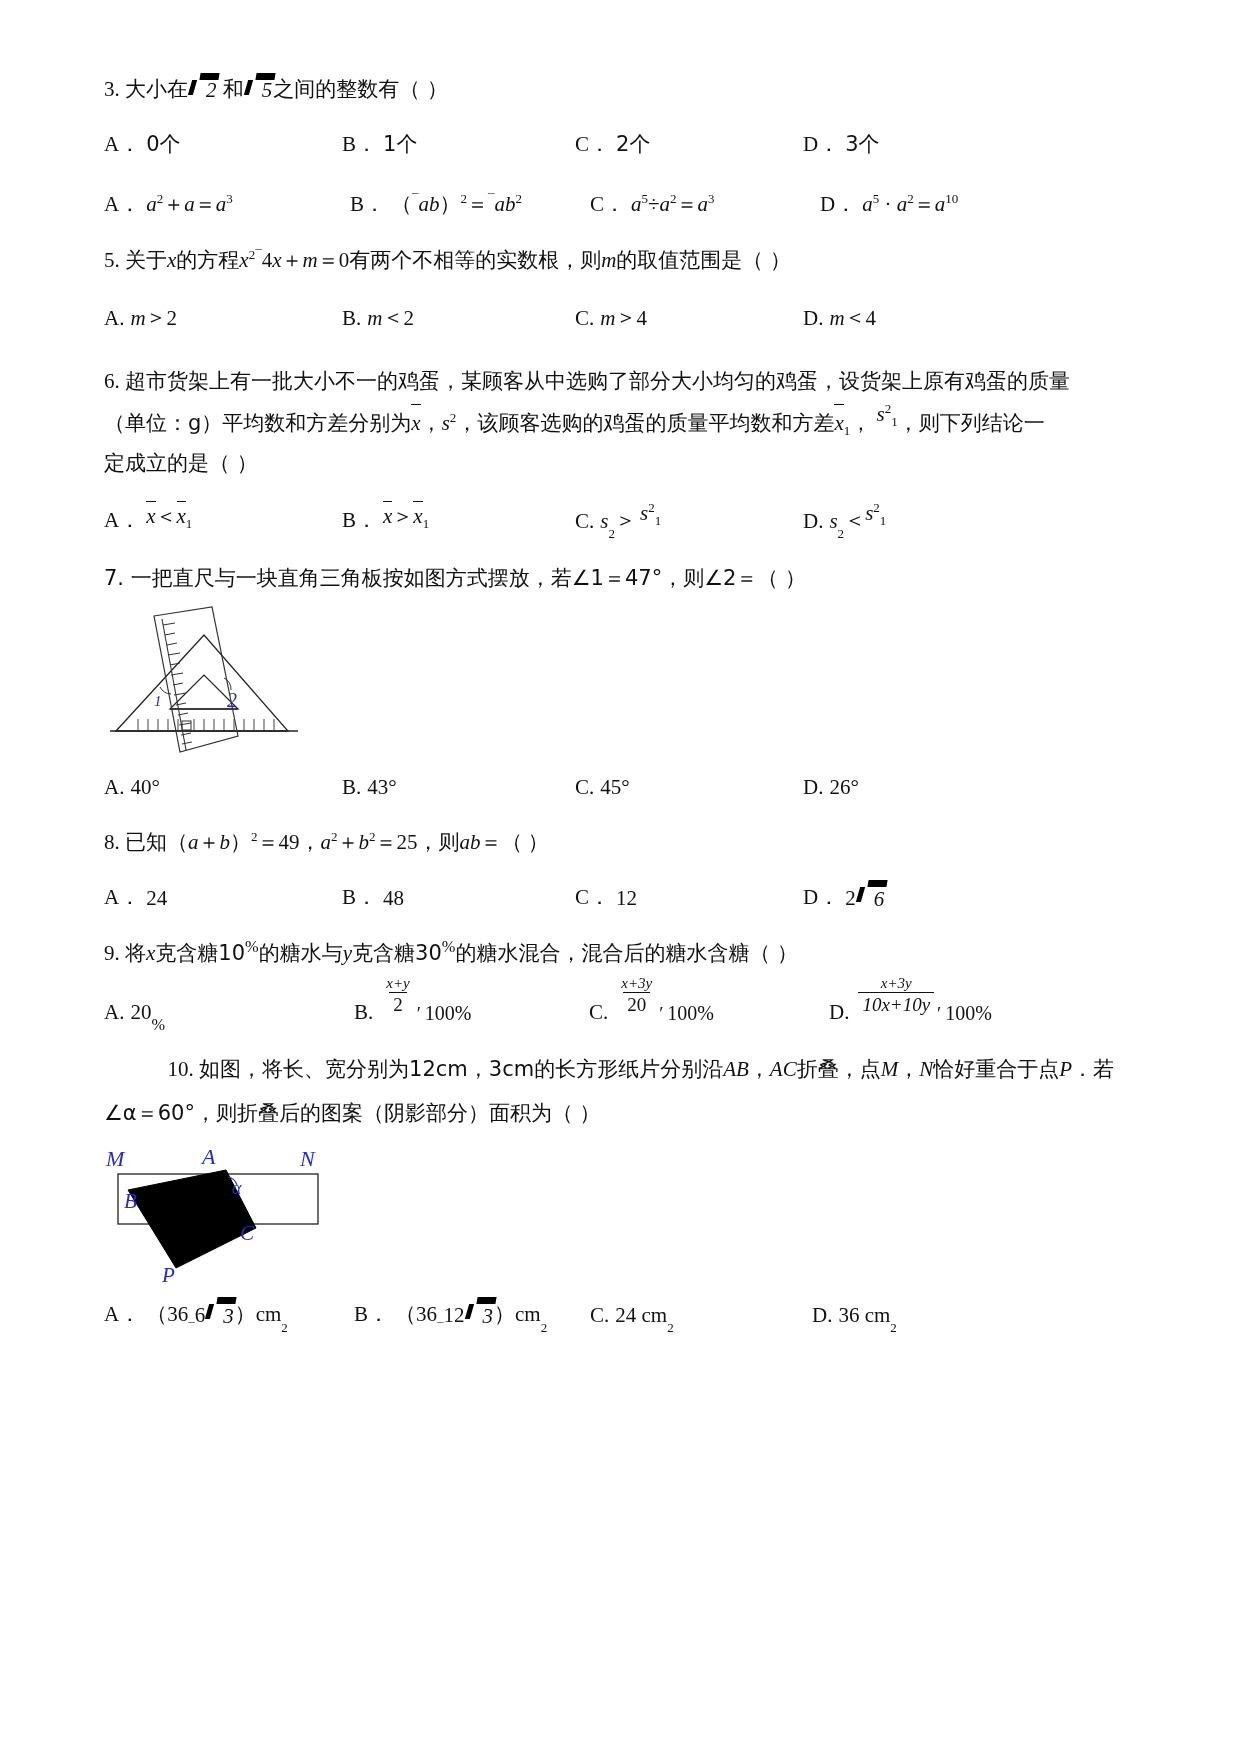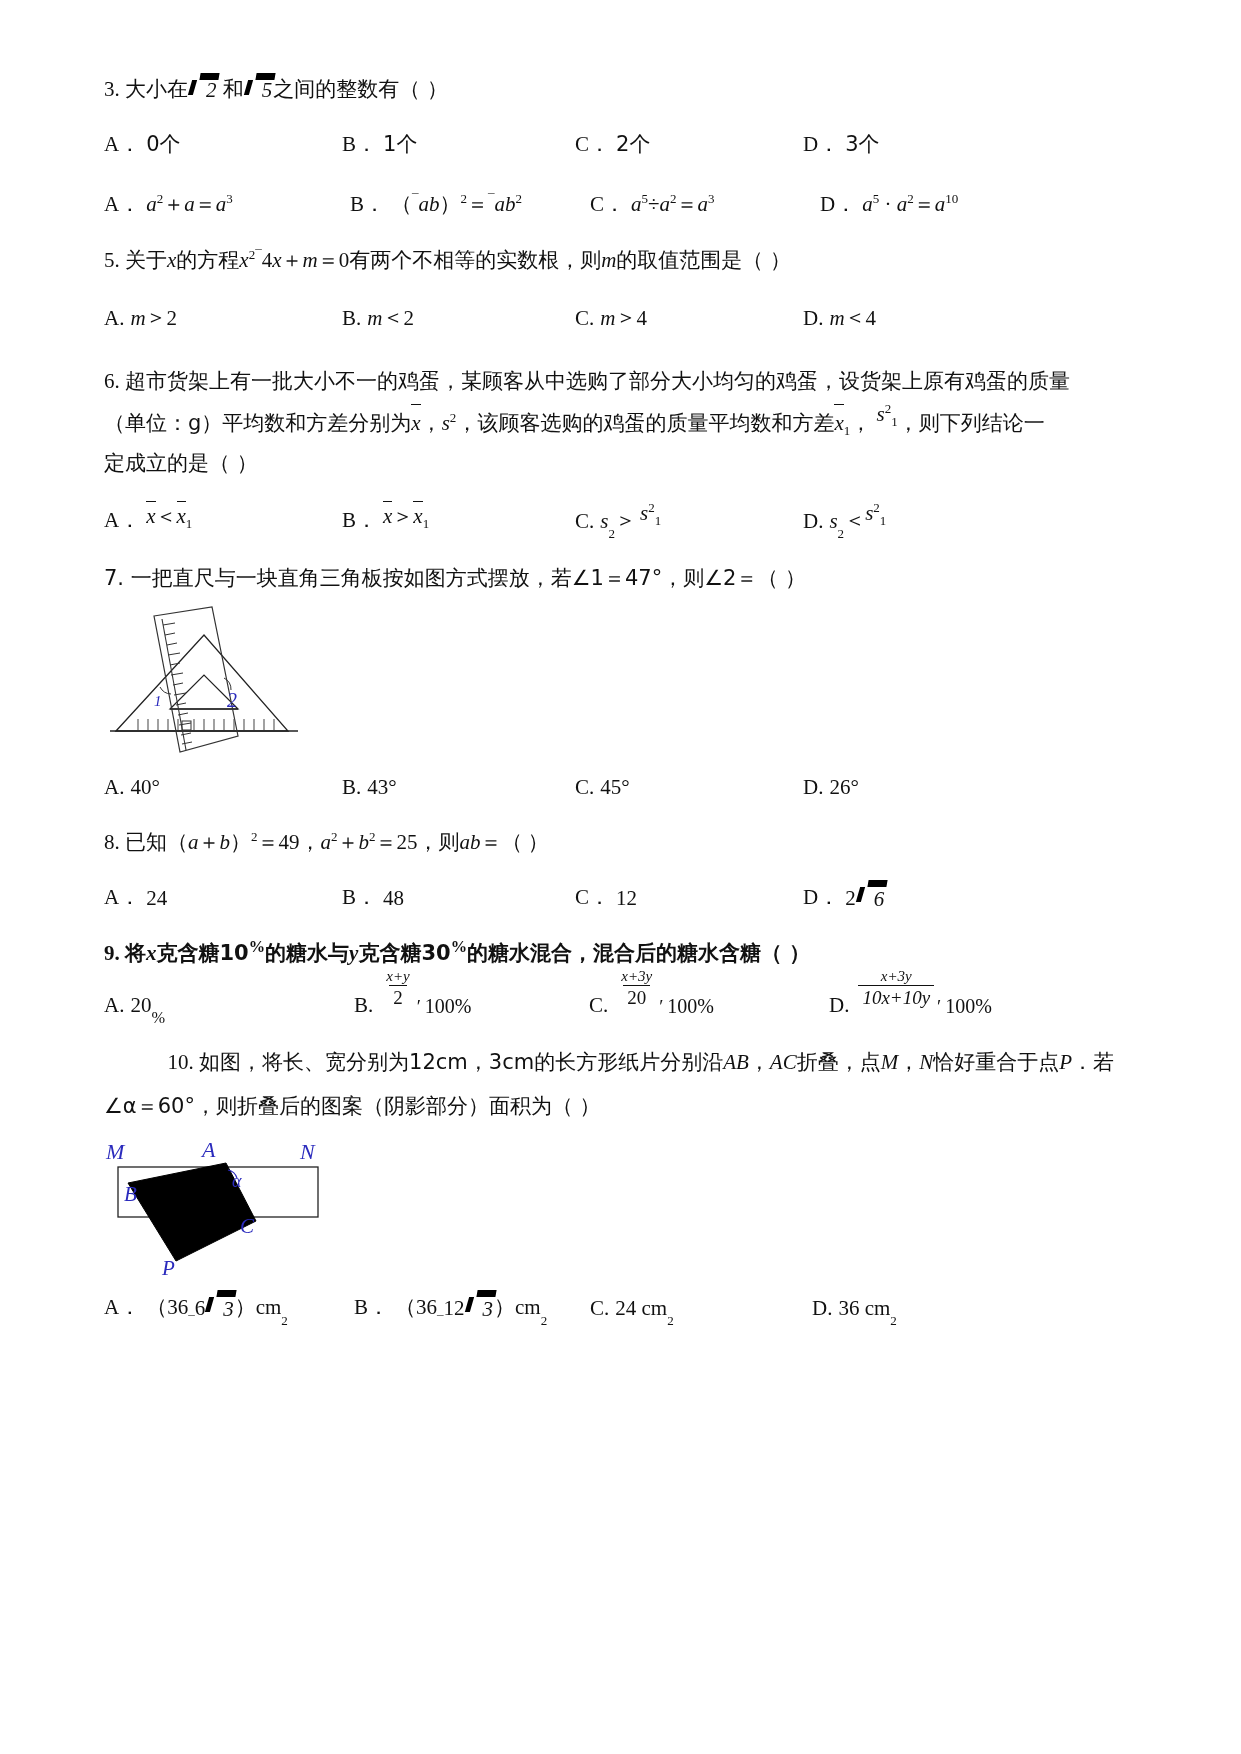--- a/index.html
+++ b/index.html
@@ -355,21 +355,21 @@
           </div>
       <div class="opt c4">
             <span class="lab">D．</span>
             <span>2</span>
             <span class="sqrt"><span class="rad">6</span></span>
           </div>
     </div>
   </div>
 
   <div>
-    <div class="qline" style="margin-bottom:12px;font-weight:bold;">
+    <div class="qline" style="margin-bottom:19px;">
       <span>9.</span>
       <span class="zh">将</span><span class="mi">x</span><span class="zh">克含糖10</span><sup class="expn" style="font-size:0.78em">%</sup><span class="zh">的糖水与</span><span class="mi">y</span><span class="zh">克含糖30</span><sup class="expn" style="font-size:0.78em">%</sup><span class="zh">的糖水混合，混合后的糖水含糖（    ）</span>
     </div>
     <div class="opts" style="margin-bottom:28px;align-items:baseline;">
       <div class="opt" style="width:250px">
         <span class="lab">A.</span>
             <span>20</span>
             <sup class="expn" style="font-size:0.78em">%</sup>
       </div>
       <div class="opt" style="width:235px">

